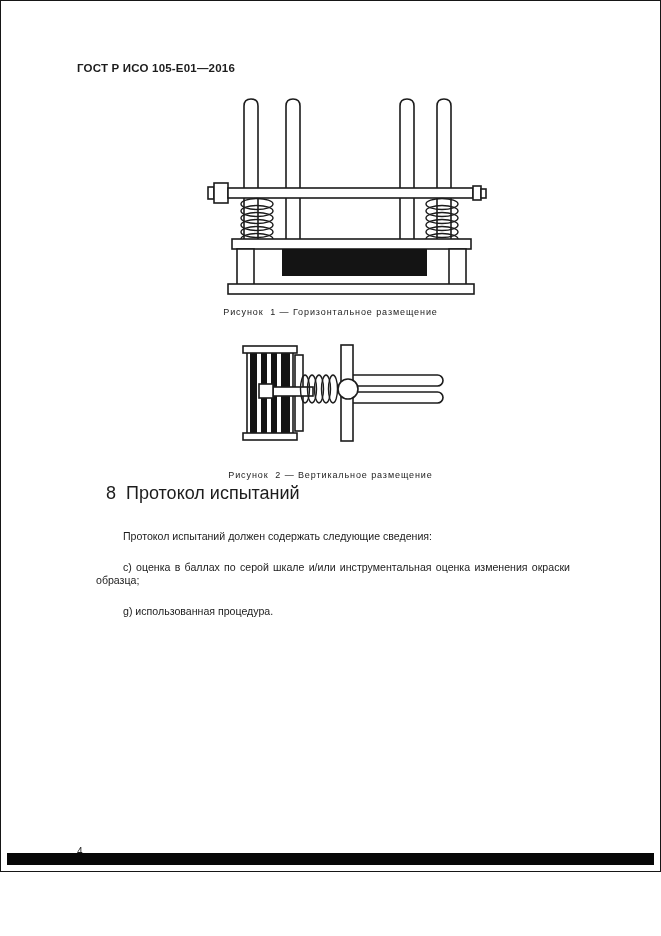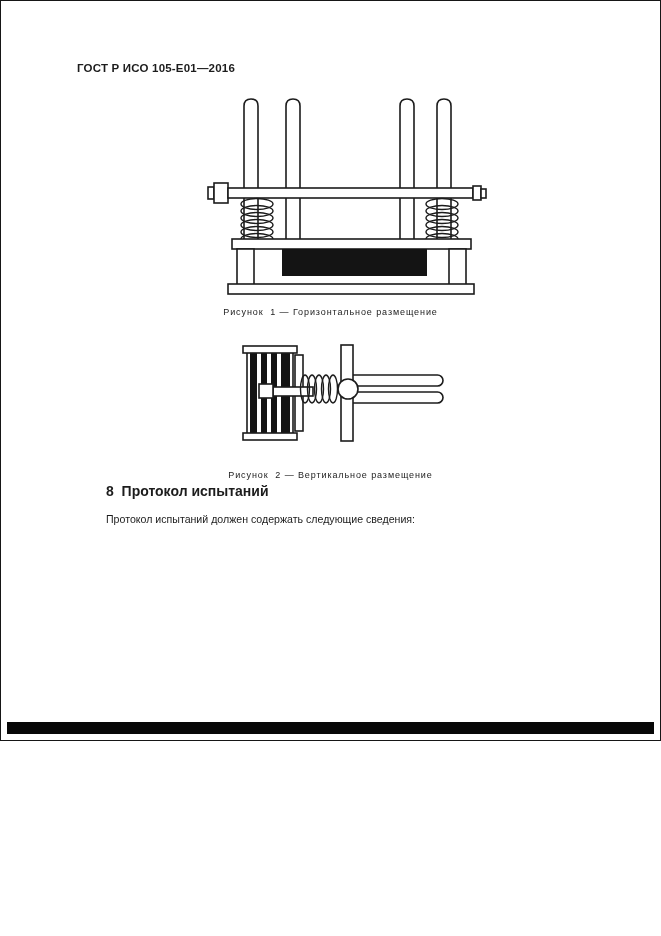--- a/index.html
+++ b/index.html
@@ -1,19 +1,19 @@
 <!DOCTYPE html>
 <html><head>
 <meta charset="utf-8">
 <style>
   * { margin:0; padding:0; box-sizing:border-box; }
   html, body { background:#ffffff; }
   .page {
     position:relative;
-    width:661px; height:741px;
+    width:661px; height:872px;
     background:#ffffff;
     border:1px solid #161616;
     overflow:hidden;
     font-family:"Liberation Sans","DejaVu Sans",sans-serif;
     color:#1c1c1c;
   }
   .doc-header {
     position:absolute; left:76px; top:61px;
     font-size:11.5px; font-weight:bold; letter-spacing:.2px;
     white-space:pre-wrap;
@@ -23,27 +23,27 @@
   .fig2 { left:226px; top:336px; }
   .caption {
     position:absolute; left:0; width:100%;
     text-align:center; font-size:9px; letter-spacing:.9px;
     color:#222; white-space:pre-wrap;
   }
   .caption-1 { top:306px;text-align:center; }
   .caption-2 { top:469px; }
   .section-heading {
     position:absolute; left:105px; top:482px;
-    font-size:14px; font-weight:bold; white-space:pre-wrap;
+    font-size:18px; font-weight:normal; white-space:pre-wrap;
   }
   .body-text {
     position:absolute; left:78px; top:512px; width:508px;
     font-size:10.6px; line-height:13.5px; text-align:justify;
   }
-  .body-text p { text-indent:27px; margin:0; }
+  .body-text p { text-indent:27px; margin:17px; }
   .page-number { position:absolute; left:76px; top:845px; font-size:10px; }
   .bottom-bar {
     position:absolute; left:6px; right:6px; bottom:6px; height:12px;
     background:#070707;
   }
   svg .ln   { fill:#ffffff; stroke:#1c1c1c; stroke-width:1.6; }
   svg .blk  { fill:#141414; stroke:none; }
   svg .gap  { fill:#ffffff; stroke:none; }
   svg .coil { fill:none; stroke:#1c1c1c; stroke-width:1.4; }
 </style>
@@ -124,19 +124,21 @@
       <ellipse class="coil" cx="106" cy="52" rx="4.5" ry="14"></ellipse>
     </g>
   </svg>
 
   <div class="caption caption-2">Рисунок  2 — Вертикальное размещение</div>
 
   <div class="section-heading">8  Протокол испытаний</div>
 
   <div class="body-text">
     <p>Протокол испытаний должен содержать следующие сведения:</p>
+    <p>c) оценка в баллах по серой шкале и/или инструментальная оценка изменения окраски образца;</p>
+    <p>g) использованная процедура.</p>
   </div>
 
   <div class="page-number">4</div>
 
   <div class="bottom-bar"></div>
 
 </div>
 
 </body></html>

